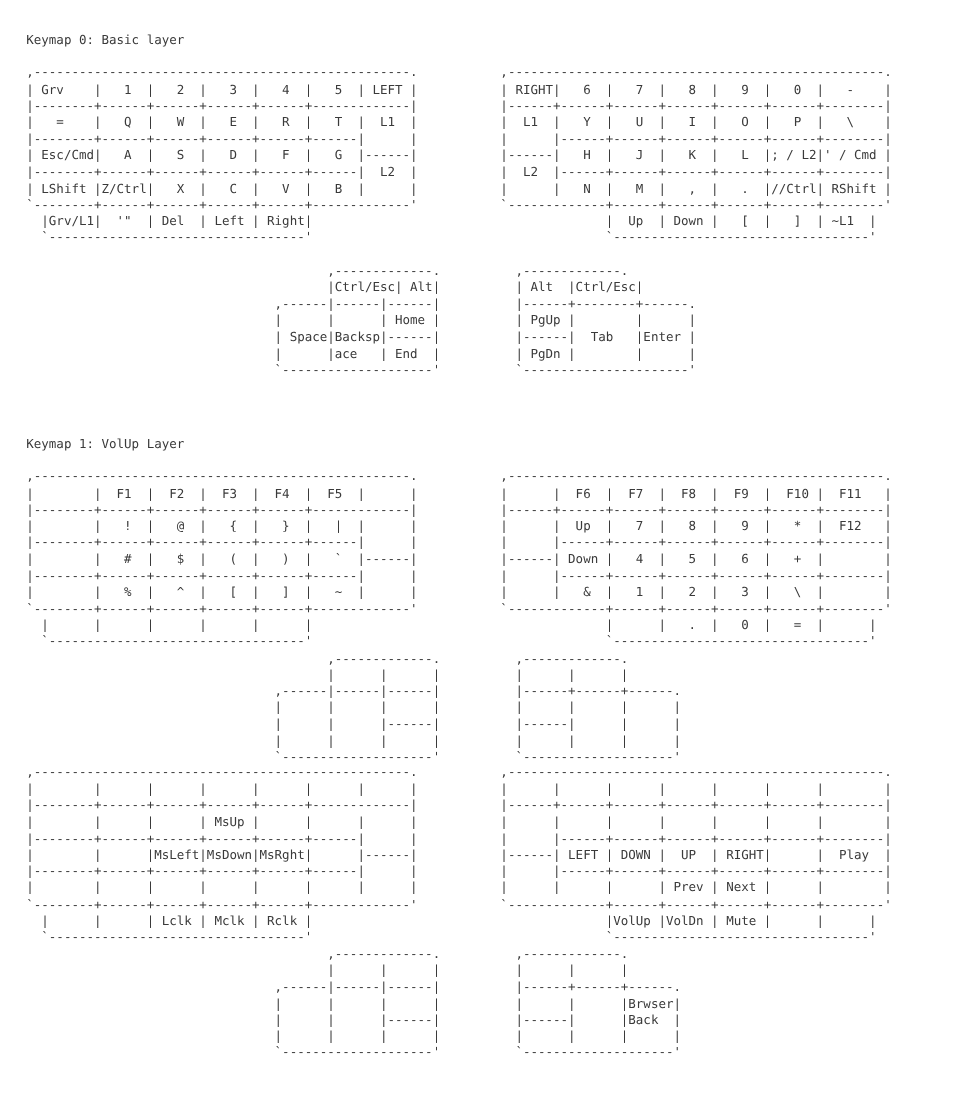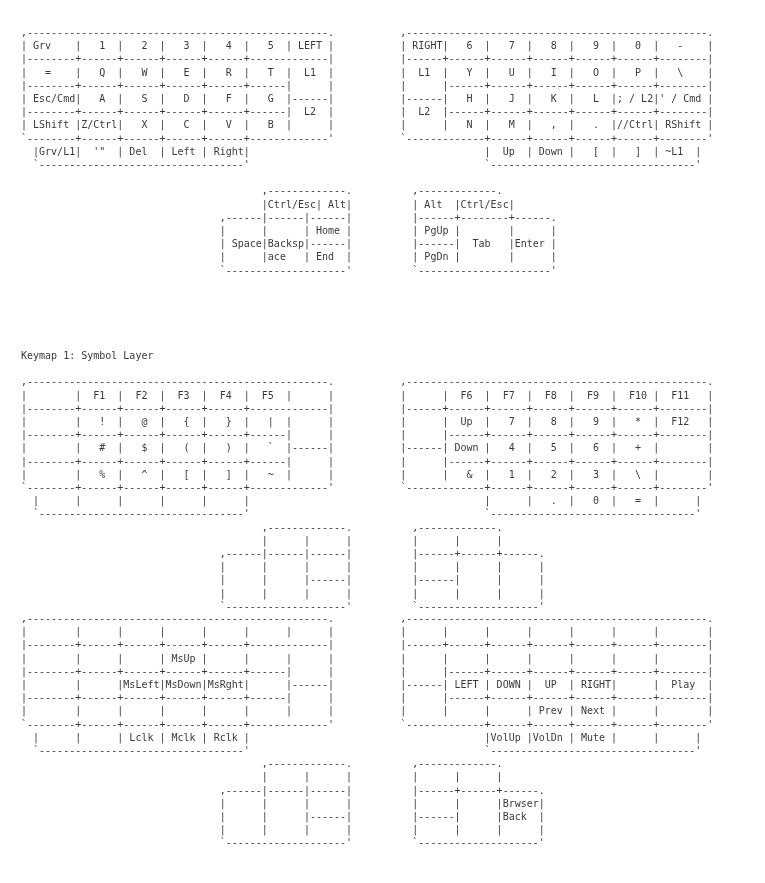--- a/index.html
+++ b/index.html
@@ -35,20 +35,21 @@
     white-space: pre;
   }
   #sec0 { top: 26px; }
   #sec1 { top: 349px; }
   #sec2 { top: 612px; }
 </style>
 </head>
 <body style="background: rgb(255, 255, 255);">
 
 <div class="keymap-section" id="sec0" style="color: rgb(58, 58, 58);">
+  <div class="sec-title">Keymap 0: Basic layer</div>
   <pre class="art">,--------------------------------------------------.           ,--------------------------------------------------.
 | Grv    |   1  |   2  |   3  |   4  |   5  | LEFT |           | RIGHT|   6  |   7  |   8  |   9  |   0  |   -    |
 |--------+------+------+------+------+-------------|           |------+------+------+------+------+------+--------|
 |   =    |   Q  |   W  |   E  |   R  |   T  |  L1  |           |  L1  |   Y  |   U  |   I  |   O  |   P  |   \    |
 |--------+------+------+------+------+------|      |           |      |------+------+------+------+------+--------|
 | Esc/Cmd|   A  |   S  |   D  |   F  |   G  |------|           |------|   H  |   J  |   K  |   L  |; / L2|' / Cmd |
 |--------+------+------+------+------+------|  L2  |           |  L2  |------+------+------+------+------+--------|
 | LShift |Z/Ctrl|   X  |   C  |   V  |   B  |      |           |      |   N  |   M  |   ,  |   .  |//Ctrl| RShift |
 `--------+------+------+------+------+-------------'           `-------------+------+------+------+------+--------'
   |Grv/L1|  '"  | Del  | Left | Right|                                       |  Up  | Down |   [  |   ]  | ~L1  |
@@ -57,21 +58,21 @@
                                         ,-------------.          ,-------------.
                                         |Ctrl/Esc| Alt|          | Alt  |Ctrl/Esc|
                                  ,------|------|------|          |------+--------+------.
                                  |      |      | Home |          | PgUp |        |      |
                                  | Space|Backsp|------|          |------|  Tab   |Enter |
                                  |      |ace   | End  |          | PgDn |        |      |
                                  `--------------------'          `----------------------'</pre>
 </div>
 
 <div class="keymap-section" id="sec1" style="color: rgb(58, 58, 58);">
-  <div class="sec-title">Keymap 1: Symbol Layer</div>
+  <div class="sec-title">Keymap 1: VolUp Layer</div>
   <pre class="art">,--------------------------------------------------.           ,--------------------------------------------------.
 |        |  F1  |  F2  |  F3  |  F4  |  F5  |      |           |      |  F6  |  F7  |  F8  |  F9  |  F10 |  F11   |
 |--------+------+------+------+------+-------------|           |------+------+------+------+------+------+--------|
 |        |   !  |   @  |   {  |   }  |   |  |      |           |      |  Up  |   7  |   8  |   9  |   *  |  F12   |
 |--------+------+------+------+------+------|      |           |      |------+------+------+------+------+--------|
 |        |   #  |   $  |   (  |   )  |   `  |------|           |------| Down |   4  |   5  |   6  |   +  |        |
 |--------+------+------+------+------+------|      |           |      |------+------+------+------+------+--------|
 |        |   %  |   ^  |   [  |   ]  |   ~  |      |           |      |   &amp;  |   1  |   2  |   3  |   \  |        |
 `--------+------+------+------+------+-------------'           `-------------+------+------+------+------+--------'
   |      |      |      |      |      |                                       |      |   .  |   0  |   =  |      |

